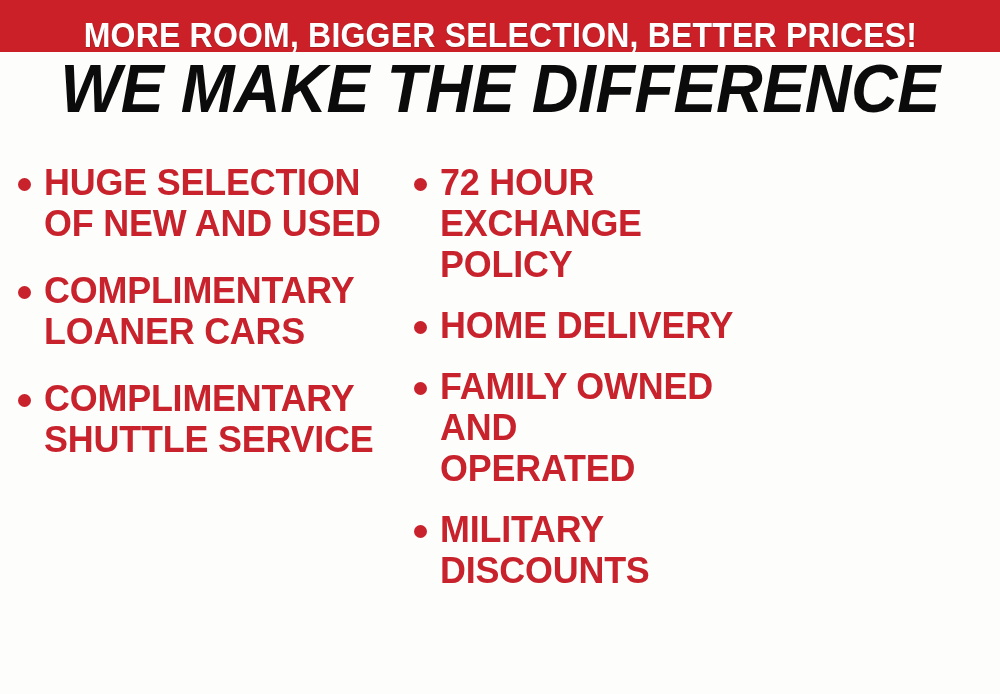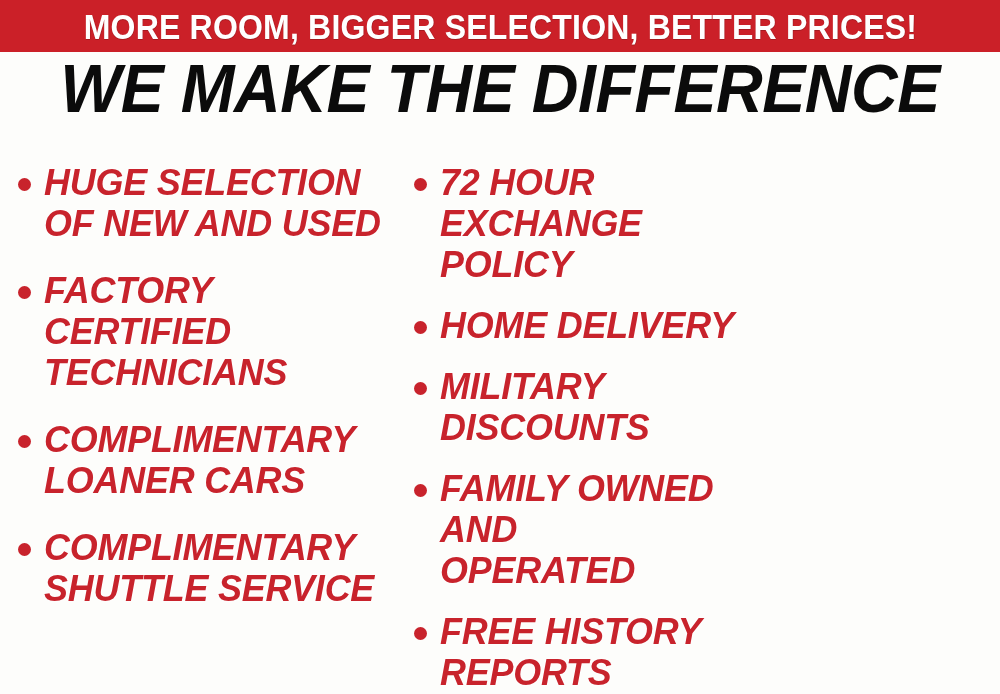--- a/index.html
+++ b/index.html
@@ -25,21 +25,21 @@
 
   
   .banner {
     position: absolute;
     left: 0;
     top: 0;
     width: 1000px;
     height: 52px;
     background: #cb2028;
     display: flex;
-    align-items: center;
+    align-items: flex-end;
     justify-content: center;
     overflow: hidden;
   }
   .banner-text {
     color: #ffffff;
     font-family: "Liberation Sans", sans-serif;
     font-weight: bold;
     font-size: 35px;
     line-height: 35px;
     letter-spacing: 0.2px;
@@ -78,21 +78,20 @@
 
   
   .columns {
     position: absolute;
     left: 0;
     top: 152px;
     width: 792px;
     height: 542px;
     display: flex;
     align-items: flex-start;
-    font-style: italic;
   }
   .col {
     box-sizing: border-box;
     height: 542px;
   }
   .col-left {
     width: 500px;
     padding-left: 18px;
     padding-top: 10px;
   }
@@ -153,25 +152,20 @@
 
     <div class="col col-left">
 
       <div class="bullet-item">
         <span class="bullet-dot"></span>
         <span class="bullet-label">HUGE SELECTION
 OF NEW AND USED</span>
       </div>
 
 
-      <div class="bullet-item">
-        <span class="bullet-dot"></span>
-        <span class="bullet-label">FACTORY CERTIFIED
-TECHNICIANS</span>
-      </div>
 
       <div class="bullet-item">
         <span class="bullet-dot"></span>
         <span class="bullet-label">COMPLIMENTARY
 LOANER CARS</span>
       </div>
 
       <div class="bullet-item">
         <span class="bullet-dot"></span>
         <span class="bullet-label">COMPLIMENTARY
@@ -189,32 +183,27 @@
       </div>
 
       <div class="bullet-item">
         <span class="bullet-dot"></span>
         <span class="bullet-label">HOME DELIVERY</span>
       </div>
 
 
       <div class="bullet-item">
         <span class="bullet-dot"></span>
-        <span class="bullet-label">MILITARY DISCOUNTS</span>
-      </div>
-
-      <div class="bullet-item">
-        <span class="bullet-dot"></span>
         <span class="bullet-label">FAMILY OWNED AND
 OPERATED</span>
       </div>
 
       <div class="bullet-item">
         <span class="bullet-dot"></span>
-        <span class="bullet-label">FREE HISTORY
-REPORTS</span>
-      </div>
+        <span class="bullet-label">MILITARY DISCOUNTS</span>
+      </div>
+
 
     </div>
 
   </div>
 
 </div>
 
 </body></html>

